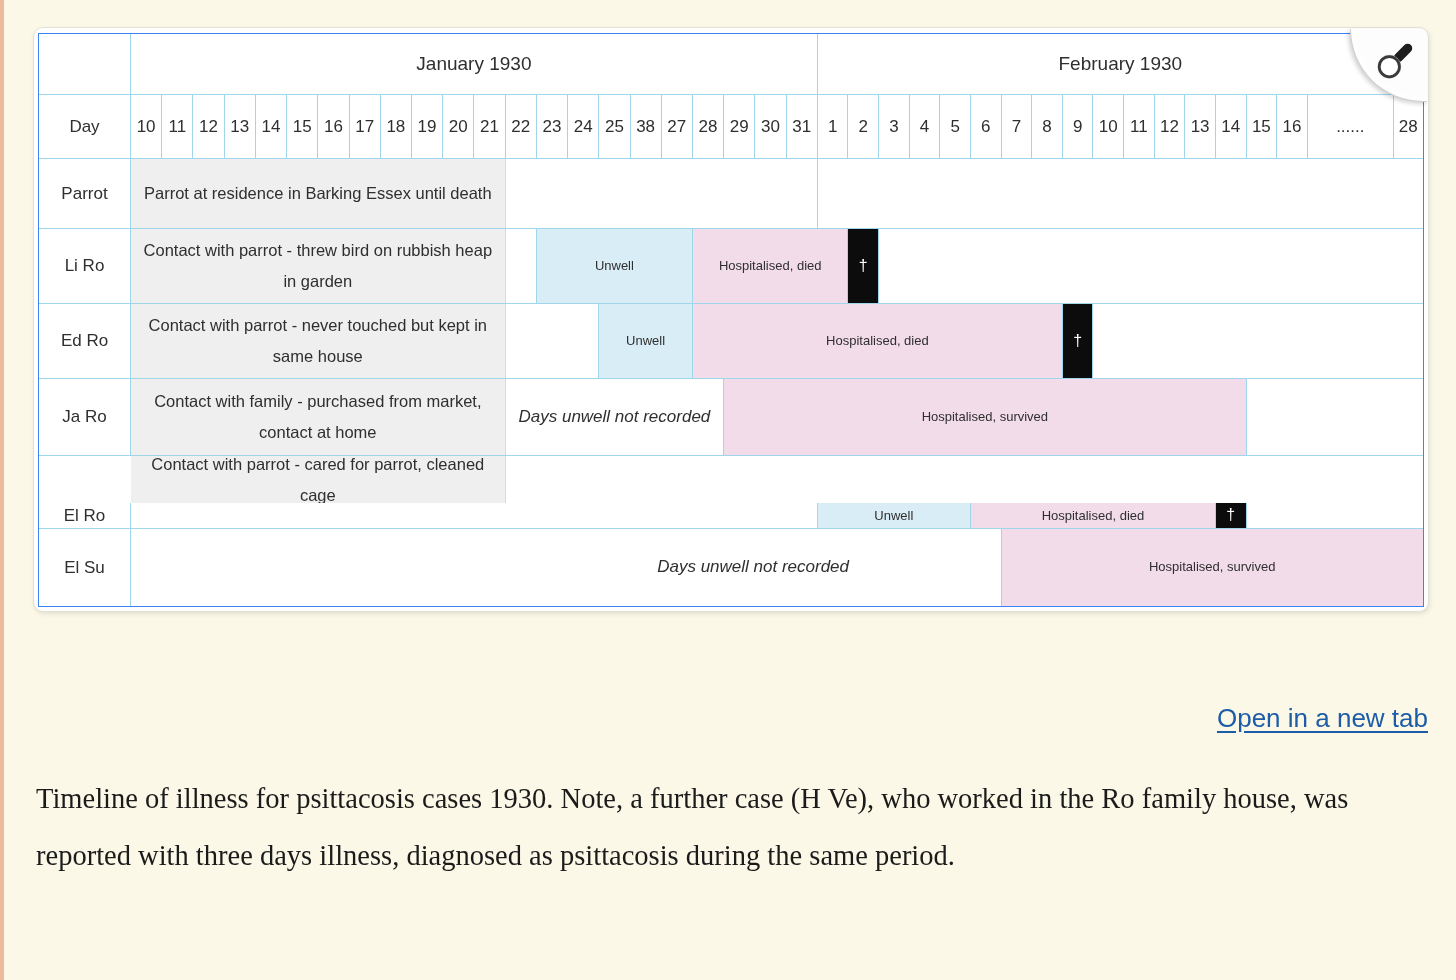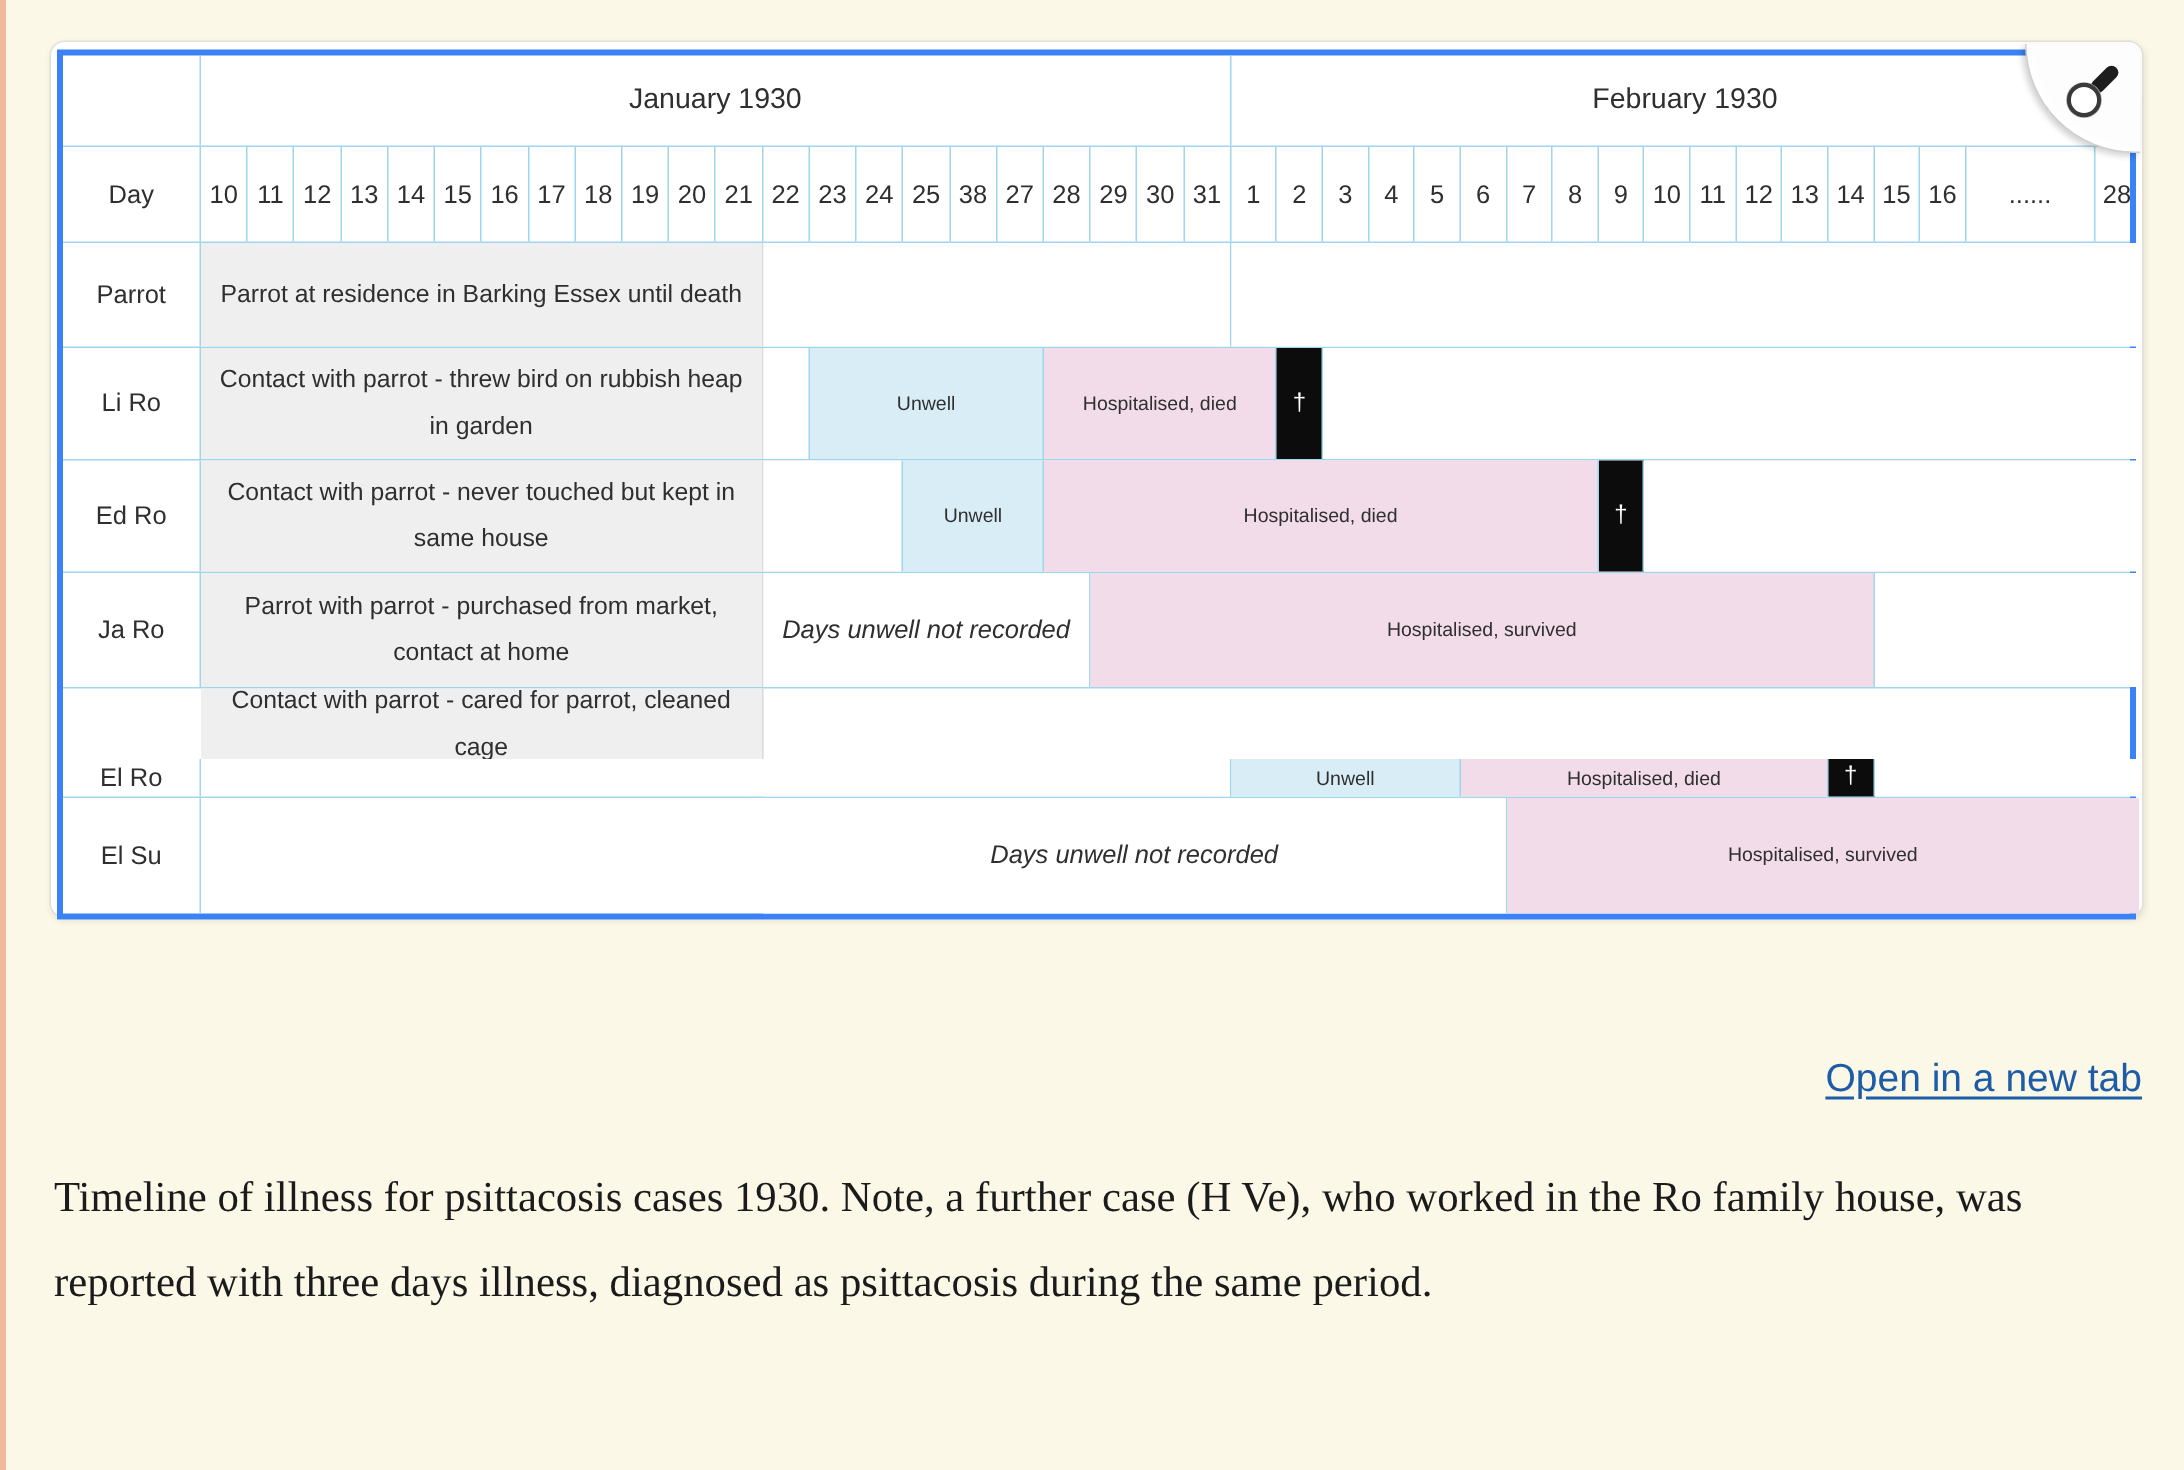--- a/index.html
+++ b/index.html
@@ -20,21 +20,21 @@
     position: absolute; left: 33px; top: 27px;
     width: 1396px; height: 585px;
     background: #ffffff;
     border: 1px solid #e3e1d6;
     border-radius: 10px;
     box-shadow: 1px 2px 4px rgba(120,120,110,0.18);
   }
   .timeline-table {
     position: absolute; left: 4px; top: 5px;
     width: 1386px;
-    border: 4px solid #3b82f6;
+    border: 1px solid #3b82f6;
     background: #ffffff;
   }
   .t-row {
     display: grid;
     grid-template-columns: 92px repeat(22, 31.23px) repeat(16, 30.63px) 86px 29px;
     border-bottom: 1px solid #9fd6ec;
   }
   .t-row:last-child { border-bottom: none; }
   .r-month  { height: 61px; }
   .r-day    { height: 64px; }
@@ -170,21 +170,21 @@
         <div class="t-cell row-label" style="grid-column: 1 / span 1;">Ed Ro</div>
         <div class="t-cell seg seg-exposure" style="grid-column: 2 / span 12;">Contact with parrot - never touched but kept in same house</div>
         <div class="t-cell seg seg-empty" style="grid-column: 14 / span 3;"></div>
         <div class="t-cell seg seg-unwell" style="grid-column: 17 / span 3;">Unwell</div>
         <div class="t-cell seg seg-hospitalised-died" style="grid-column: 20 / span 12;">Hospitalised, died</div>
         <div class="t-cell seg seg-death" style="grid-column: 32 / span 1;">†</div>
         <div class="t-cell seg seg-empty" style="grid-column: 33 / span 9;"></div>
       </div>
       <div class="t-row r-jaro">
         <div class="t-cell row-label" style="grid-column: 1 / span 1;">Ja Ro</div>
-        <div class="t-cell seg seg-exposure" style="grid-column: 2 / span 12;">Parrot with parrot - purchased from market, contact at home</div>
+        <div class="t-cell seg seg-exposure" style="grid-column: 2 / span 12;">Contact with family - purchased from market, contact at home</div>
         <div class="t-cell seg seg-days-not-recorded" style="grid-column: 14 / span 7;">Days unwell not recorded</div>
         <div class="t-cell seg seg-hospitalised-survived" style="grid-column: 21 / span 17;">Hospitalised, survived</div>
         <div class="t-cell seg seg-empty" style="grid-column: 38 / span 4;"></div>
       </div>
       <div class="t-row r-elro">
         <div class="t-cell seg seg-exposure" style="grid-column: 2 / span 12;">Contact with parrot - cared for parrot, cleaned cage</div>
         <div class="t-cell row-label" style="grid-column: 1 / span 1;">El Ro</div>
         <div class="t-cell seg seg-empty" style="grid-column: 14 / span 10;"></div>
         <div class="t-cell seg seg-unwell" style="grid-column: 24 / span 5;">Unwell</div>
         <div class="t-cell seg seg-hospitalised-died" style="grid-column: 29 / span 8;">Hospitalised, died</div>

